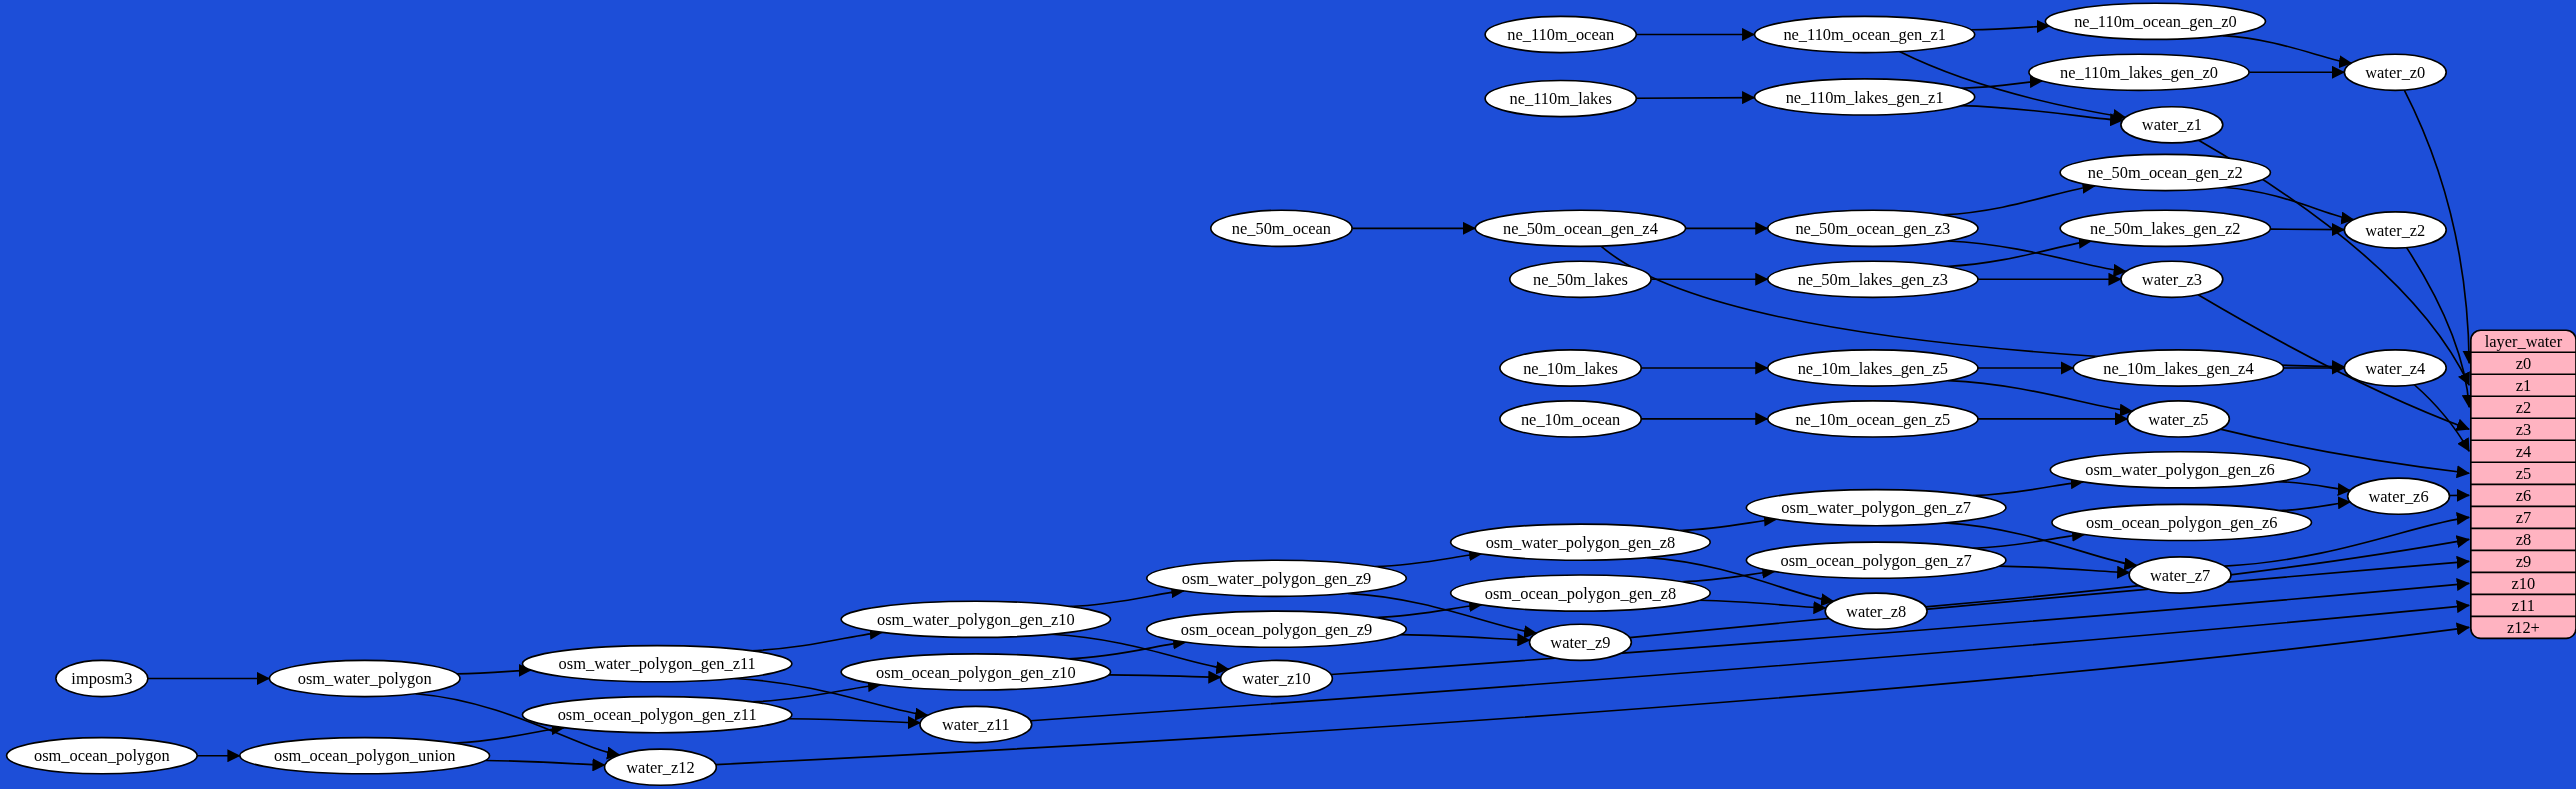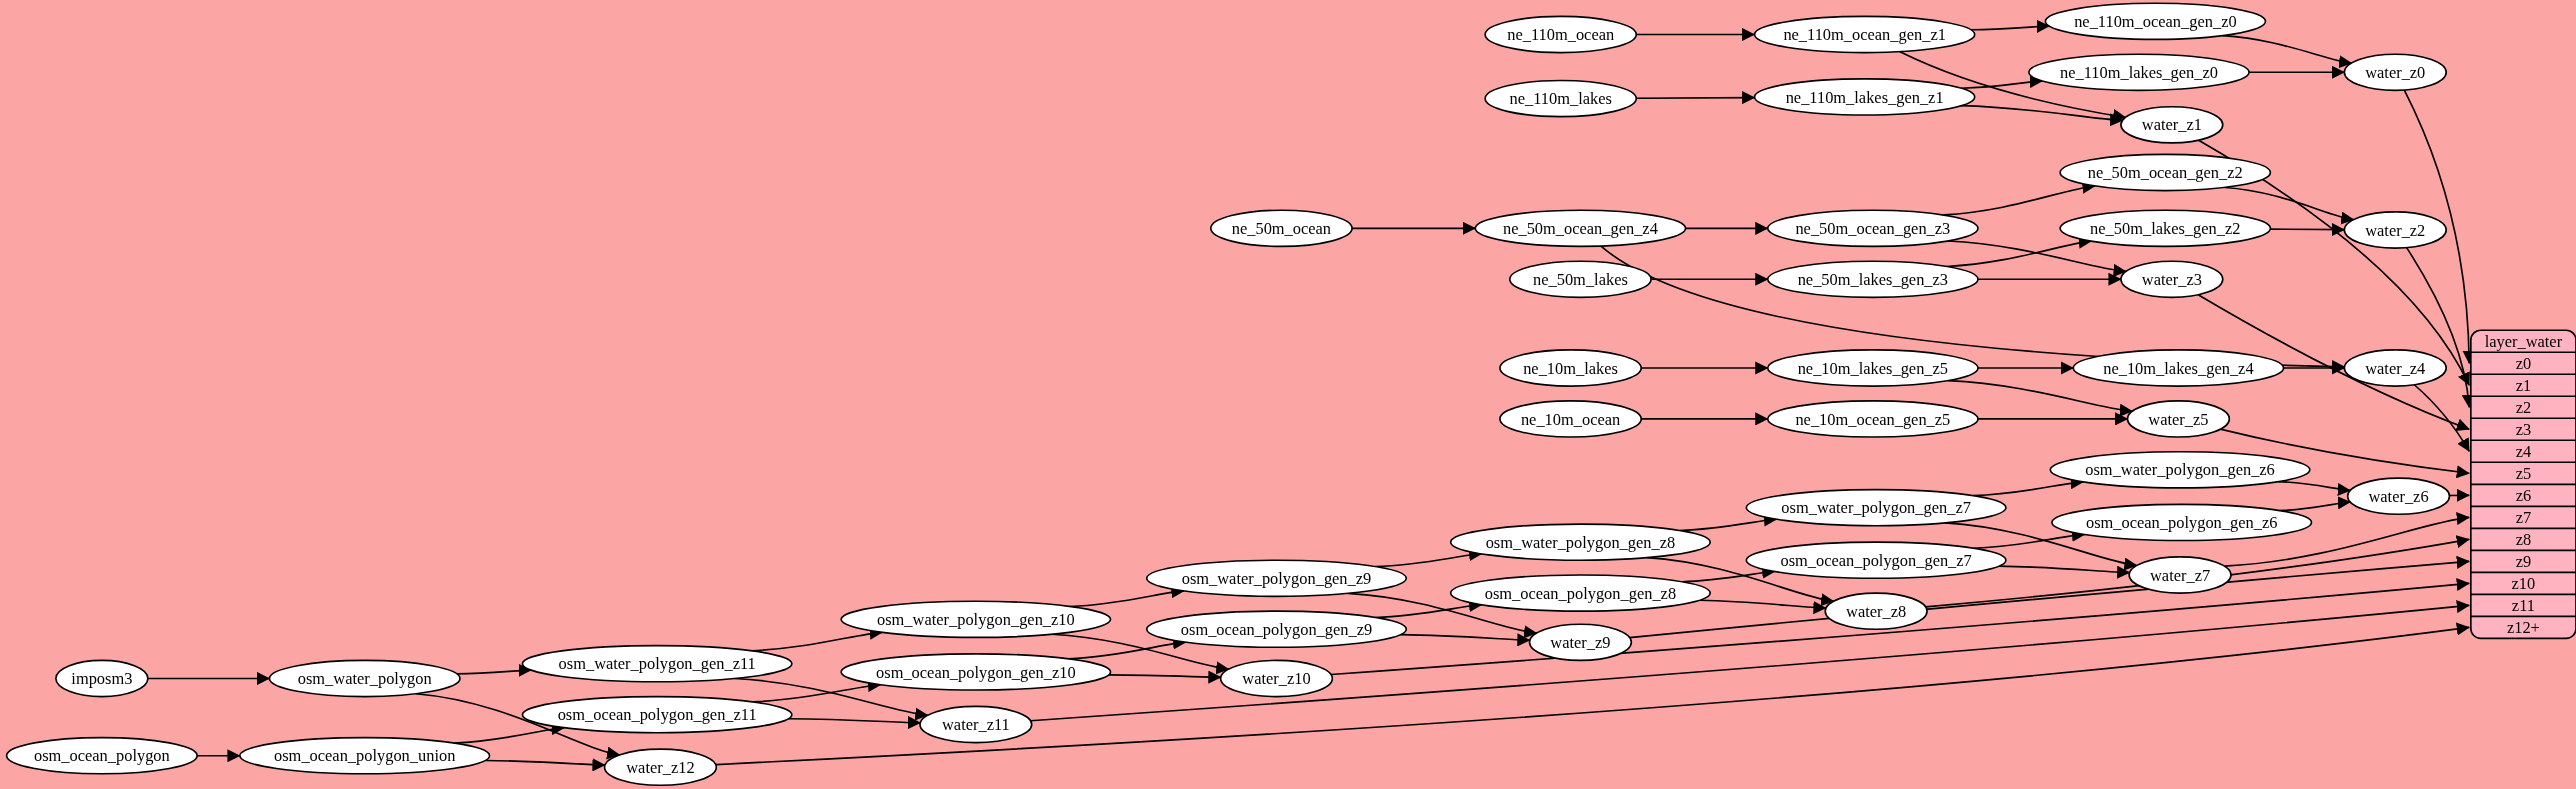--- a/index.html
+++ b/index.html
@@ -2,21 +2,21 @@
 <html style="font-size:11.5px"><head>
 <meta charset="utf-8">
 <style>
   html, body {
     margin: 0;
     padding: 0;
     background: #ffffff;
   }
   .graph-wrap {
     width: 100%;
-    background: #fca5a5;
+    background: #1d4ed8;
   }
   svg {
     display: block;
     width: 100%;
     height: auto;
     font-family: "Liberation Serif", "DejaVu Serif", serif;
   }
   .node-ellipse {
     fill: #ffffff;
     stroke: #000000;

